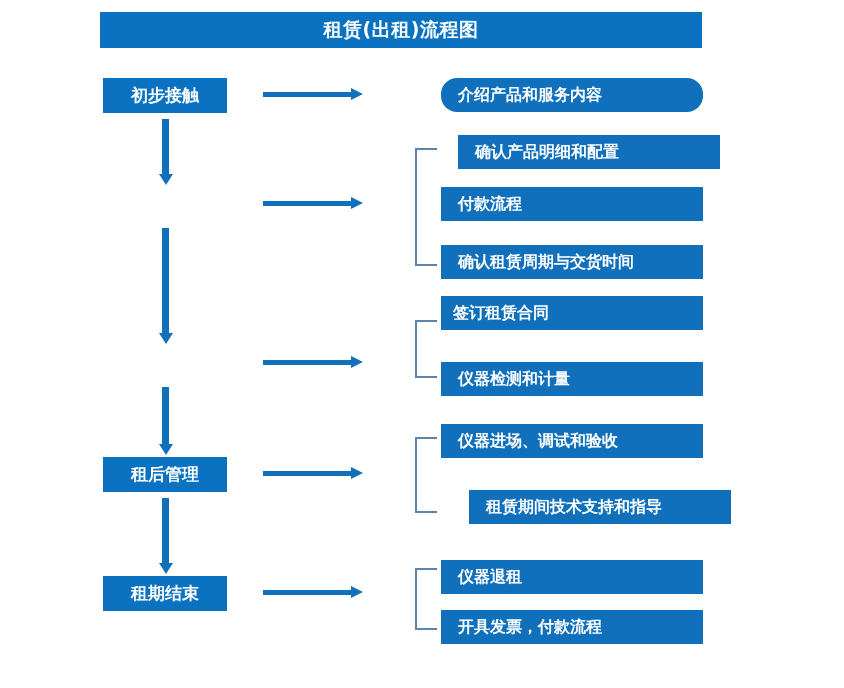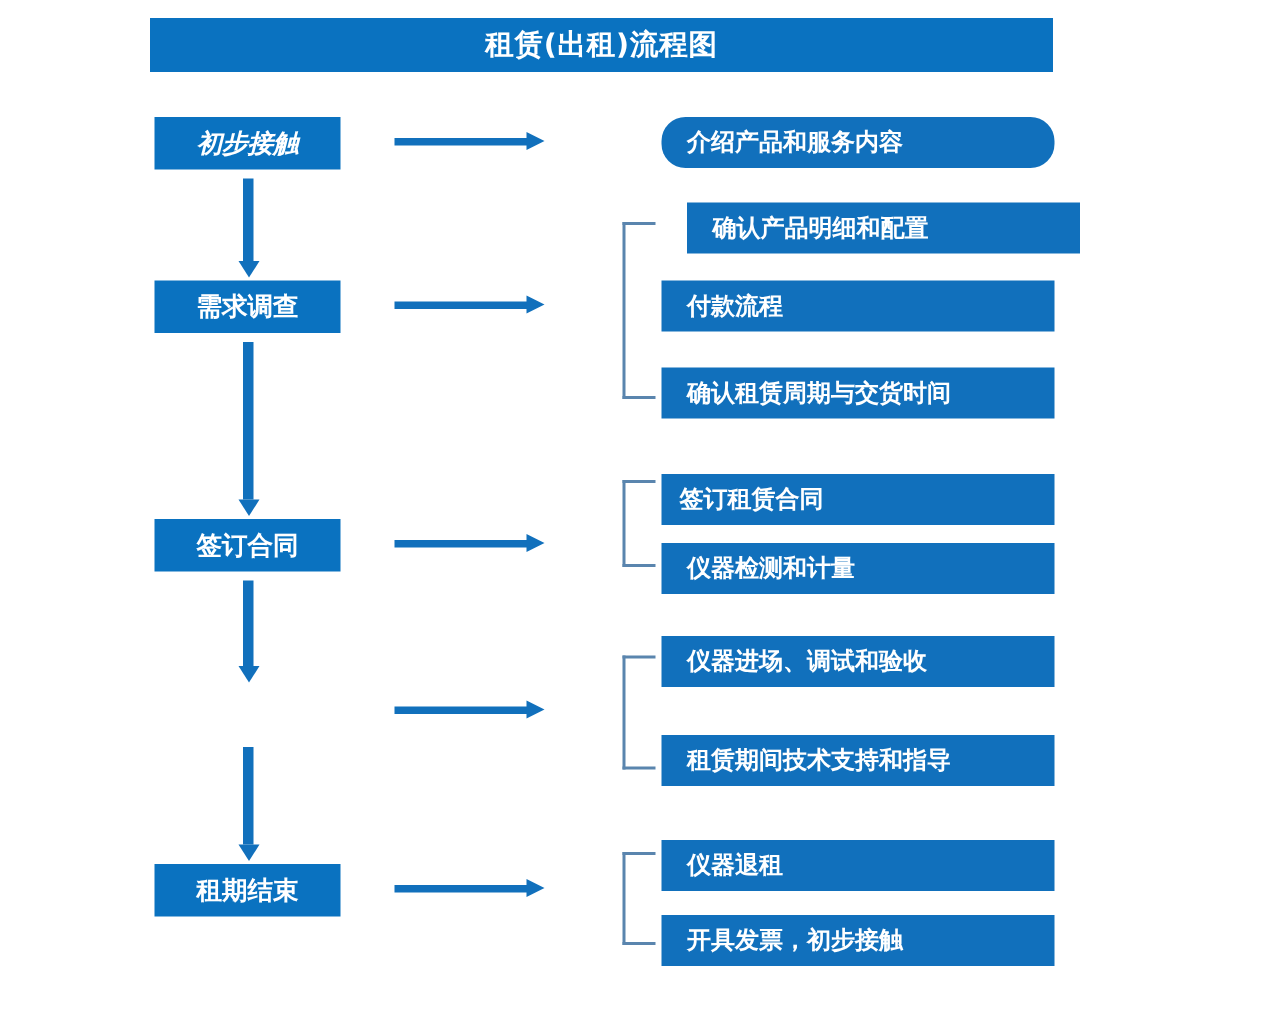--- a/index.html
+++ b/index.html
@@ -126,23 +126,22 @@
     box-sizing: border-box;
   }
 </style>
 </head>
 <body>
 
 <div id="canvas">
 
   <div class="title-bar">租赁(出租)流程图</div>
 
-  <div class="stage-box" style="top:78px;font-style:italic;">初步接触</div>
-  <div class="stage-box" style="top:187px;">需求调查</div>
-  <div class="stage-box" style="top:346px;">签订合同</div>
+  <div class="stage-box" style="top:78px;">初步接触</div>
+  <div class="stage-box" style="top:457px;">租后管理</div>
   <div class="stage-box" style="top:576px;">租期结束</div>
 
   <div class="v-arrow" style="top:119px; height:66px;">
     <div class="shaft" style="height:55px;"></div>
     <div class="head" style="top:55px;"></div>
   </div>
   <div class="v-arrow" style="top:228px; height:116px;">
     <div class="shaft" style="height:105px;"></div>
     <div class="head" style="top:105px;"></div>
   </div>
@@ -180,22 +179,22 @@
   <div class="bracket" style="top:320px; height:58px;"></div>
   <div class="bracket" style="top:437px; height:76px;"></div>
   <div class="bracket" style="top:568px; height:62px;"></div>
 
   <div class="detail-box" style="top:78px;border-radius:16px;">介绍产品和服务内容</div>
 
   <div class="detail-box" style="top:135px;margin-left:17px;">确认产品明细和配置</div>
   <div class="detail-box" style="top:187px;">付款流程</div>
   <div class="detail-box" style="top:245px;">确认租赁周期与交货时间</div>
 
-  <div class="detail-box" style="top:316px;padding-left:12px;">签订租赁合同</div>
+  <div class="detail-box" style="top:296px;padding-left:12px;">签订租赁合同</div>
   <div class="detail-box" style="top:362px;">仪器检测和计量</div>
 
   <div class="detail-box" style="top:424px;">仪器进场、调试和验收</div>
-  <div class="detail-box" style="top:490px;">租赁期间技术支持和指导</div>
+  <div class="detail-box" style="top:490px;margin-left:28px;">租赁期间技术支持和指导</div>
 
   <div class="detail-box" style="top:560px;">仪器退租</div>
-  <div class="detail-box" style="top:610px;">开具发票，初步接触</div>
+  <div class="detail-box" style="top:610px;">开具发票，付款流程</div>
 
 </div>
 
 </body></html>

